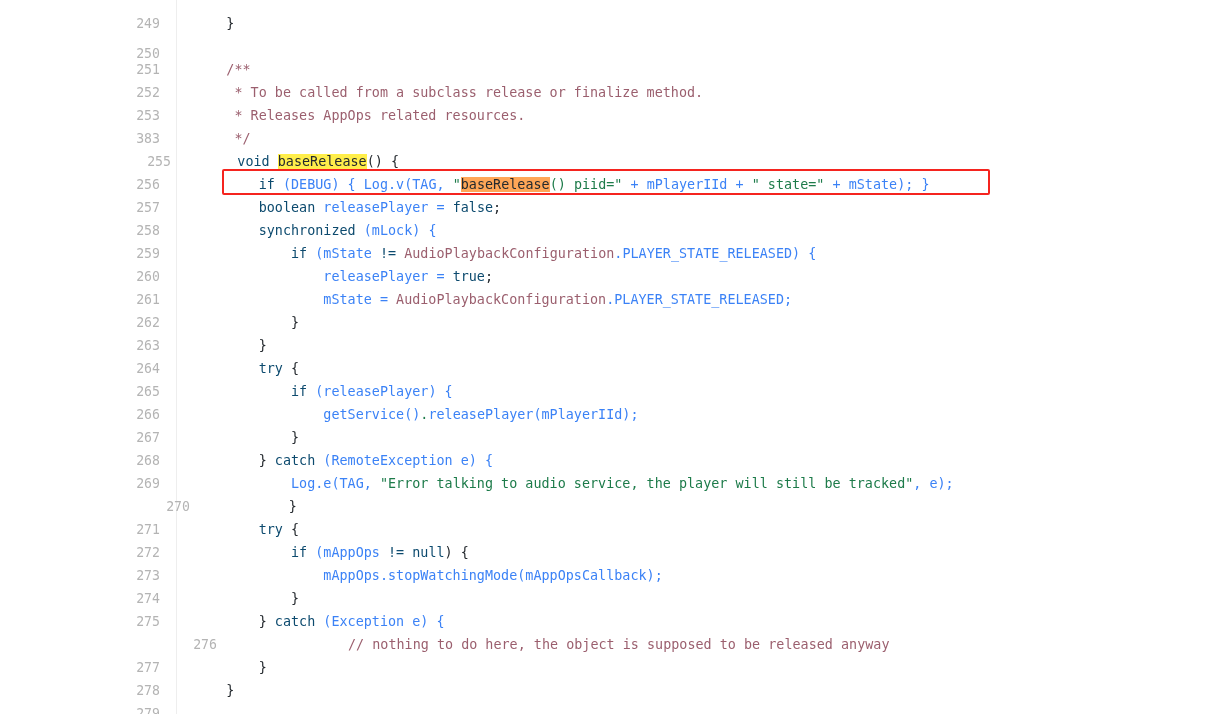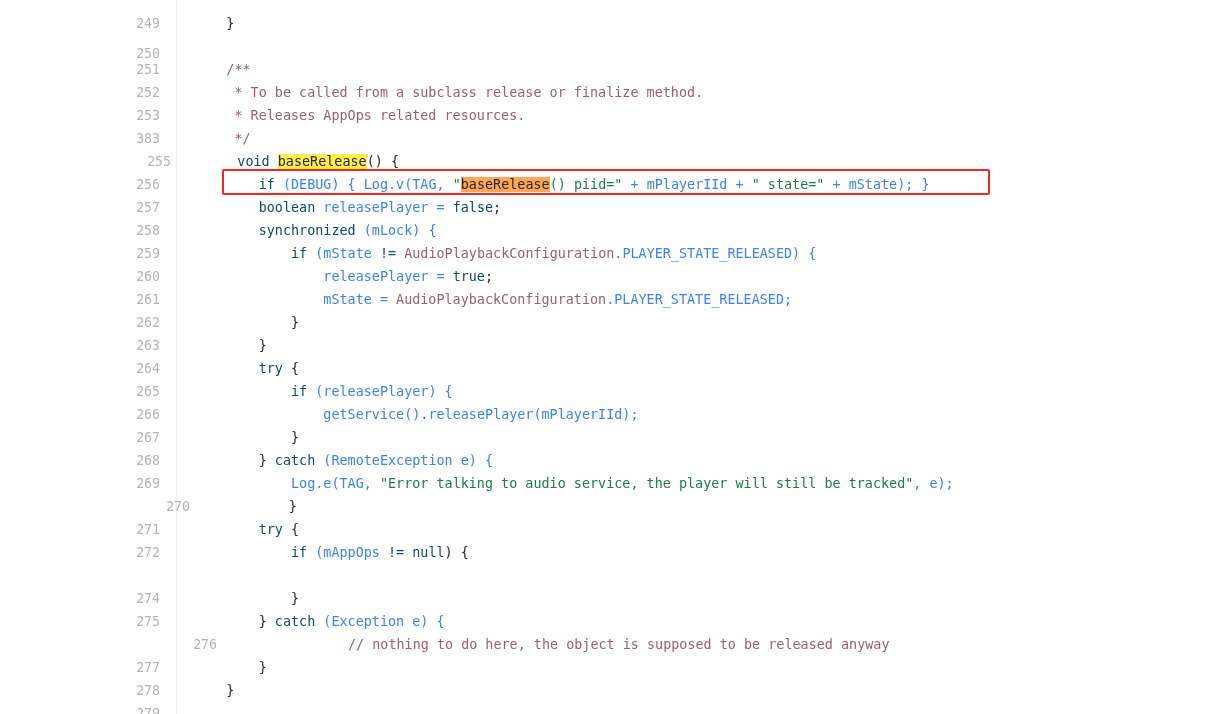--- a/index.html
+++ b/index.html
@@ -124,20 +124,21 @@
       <div class="line" style="position: absolute; left: 0px; top: 334px; width: 1221px;"><span class="ln">263</span><span class="src"><span class="punct">        }</span></span></div>
       <div class="line" style="position: absolute; left: 0px; top: 357px; width: 1221px;"><span class="ln">264</span><span class="src"><span class="plain">        </span><span class="kw">try</span><span class="punct"> {</span></span></div>
       <div class="line" style="position: absolute; left: 0px; top: 380px; width: 1221px;"><span class="ln">265</span><span class="src"><span class="plain">            </span><span class="kw">if</span><span class="plain"> (releasePlayer) {</span></span></div>
       <div class="line" style="position: absolute; left: 0px; top: 403px; width: 1221px;"><span class="ln">266</span><span class="src"><span class="plain">                getService()</span><span class="str">.</span><span class="plain">releasePlayer(mPlayerIId);</span></span></div>
       <div class="line" style="position: absolute; left: 0px; top: 426px; width: 1221px;"><span class="ln">267</span><span class="src"><span class="punct">            }</span></span></div>
       <div class="line" style="position: absolute; left: 0px; top: 449px; width: 1221px;"><span class="ln">268</span><span class="src"><span class="punct">        } </span><span class="kw">catch</span><span class="plain"> (RemoteException e) {</span></span></div>
       <div class="line" style="position: absolute; left: 0px; top: 472px; width: 1221px;"><span class="ln">269</span><span class="src"><span class="plain">            Log.e(TAG, </span><span class="str">"Error talking to audio service, the player will still be tracked"</span><span class="plain">, e);</span></span></div>
       <div class="line" style="position: absolute; left: 0px; top: 495px; width: 1060px; margin-left: 30px;"><span class="ln">270</span><span class="src"><span class="punct">        }</span></span></div>
       <div class="line" style="position: absolute; left: 0px; top: 518px; width: 1221px;"><span class="ln">271</span><span class="src"><span class="plain">        </span><span class="kw">try</span><span class="punct"> {</span></span></div>
       <div class="line" style="position: absolute; left: 0px; top: 541px; width: 1221px;"><span class="ln">272</span><span class="src"><span class="plain">            </span><span class="kw">if</span><span class="plain"> (mAppOps </span><span class="kw">!=</span><span class="plain"> </span><span class="kw">null</span><span class="punct">) {</span></span></div>
+      <div class="line" style="position: absolute; left: 0px; top: 564px; width: 1221px;"><span class="ln">273</span><span class="src"><span class="plain">                mAppOps.stopWatchingMode(mAppOpsCallback);</span></span></div>
       <div class="line" style="position: absolute; left: 0px; top: 587px; width: 1221px;"><span class="ln">274</span><span class="src"><span class="punct">            }</span></span></div>
       <div class="line" style="position: absolute; left: 0px; top: 610px; width: 1221px;"><span class="ln">275</span><span class="src"><span class="punct">        } </span><span class="kw">catch</span><span class="plain"> (Exception e) {</span></span></div>
       <div class="line" style="position: absolute; left: 16px; top: 633px; width: 1221px; margin-left: 41px;"><span class="ln">276</span><span class="src"><span class="cmt">            // nothing to do here, the object is supposed to be released anyway</span></span></div>
       <div class="line" style="position: absolute; left: 0px; top: 656px; width: 1069px;"><span class="ln">277</span><span class="src"><span class="punct">        }</span></span></div>
       <div class="line" style="position: absolute; left: 0px; top: 679px; width: 1221px;"><span class="ln">278</span><span class="src"><span class="punct">    }</span></span></div>
       <div class="line" style="position: absolute; left: 0px; top: 702px; width: 1221px;"><span class="ln">279</span><span class="src"><span class="plain"></span></span></div>
     </div>
 
   <div class="annot-box"></div>
 

